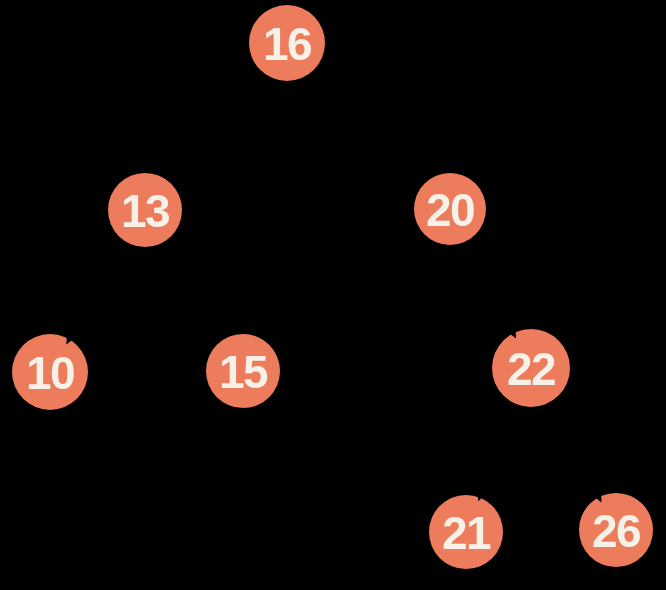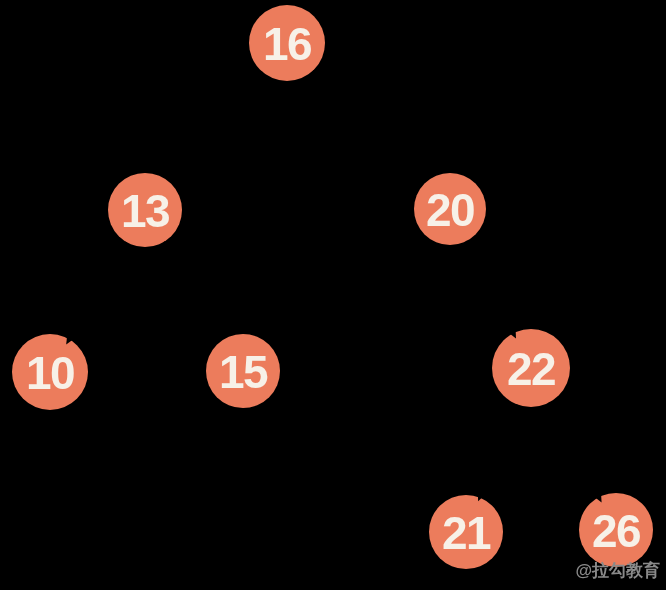--- a/index.html
+++ b/index.html
@@ -64,14 +64,13 @@
       <polygon points="601.596791376361,502.5491788584762 592.9657984288368,495.784863613029 600.9353916634728,491.6032869158435" fill="#000000"></polygon>
       <text x="287" y="43" dy="0.36em" text-anchor="middle" fill="#f7f1e8" class="node-label">16</text>
       <text x="145" y="210" dy="0.36em" text-anchor="middle" fill="#f7f1e8" class="node-label">13</text>
       <text x="450" y="209" dy="0.36em" text-anchor="middle" fill="#f7f1e8" class="node-label">20</text>
       <text x="50" y="372" dy="0.36em" text-anchor="middle" fill="#f7f1e8" class="node-label">10</text>
       <text x="243" y="371" dy="0.36em" text-anchor="middle" fill="#f7f1e8" class="node-label">15</text>
       <text x="531" y="368" dy="0.36em" text-anchor="middle" fill="#f7f1e8" class="node-label">22</text>
       <text x="466" y="532" dy="0.36em" text-anchor="middle" fill="#f7f1e8" class="node-label">21</text>
       <text x="616" y="530" dy="0.36em" text-anchor="middle" fill="#f7f1e8" class="node-label">26</text>
     </svg>
-  <div class="watermark" style="color: rgb(138, 138, 138);">@拉勾教育</div>
 </div>
 
 </body></html>

